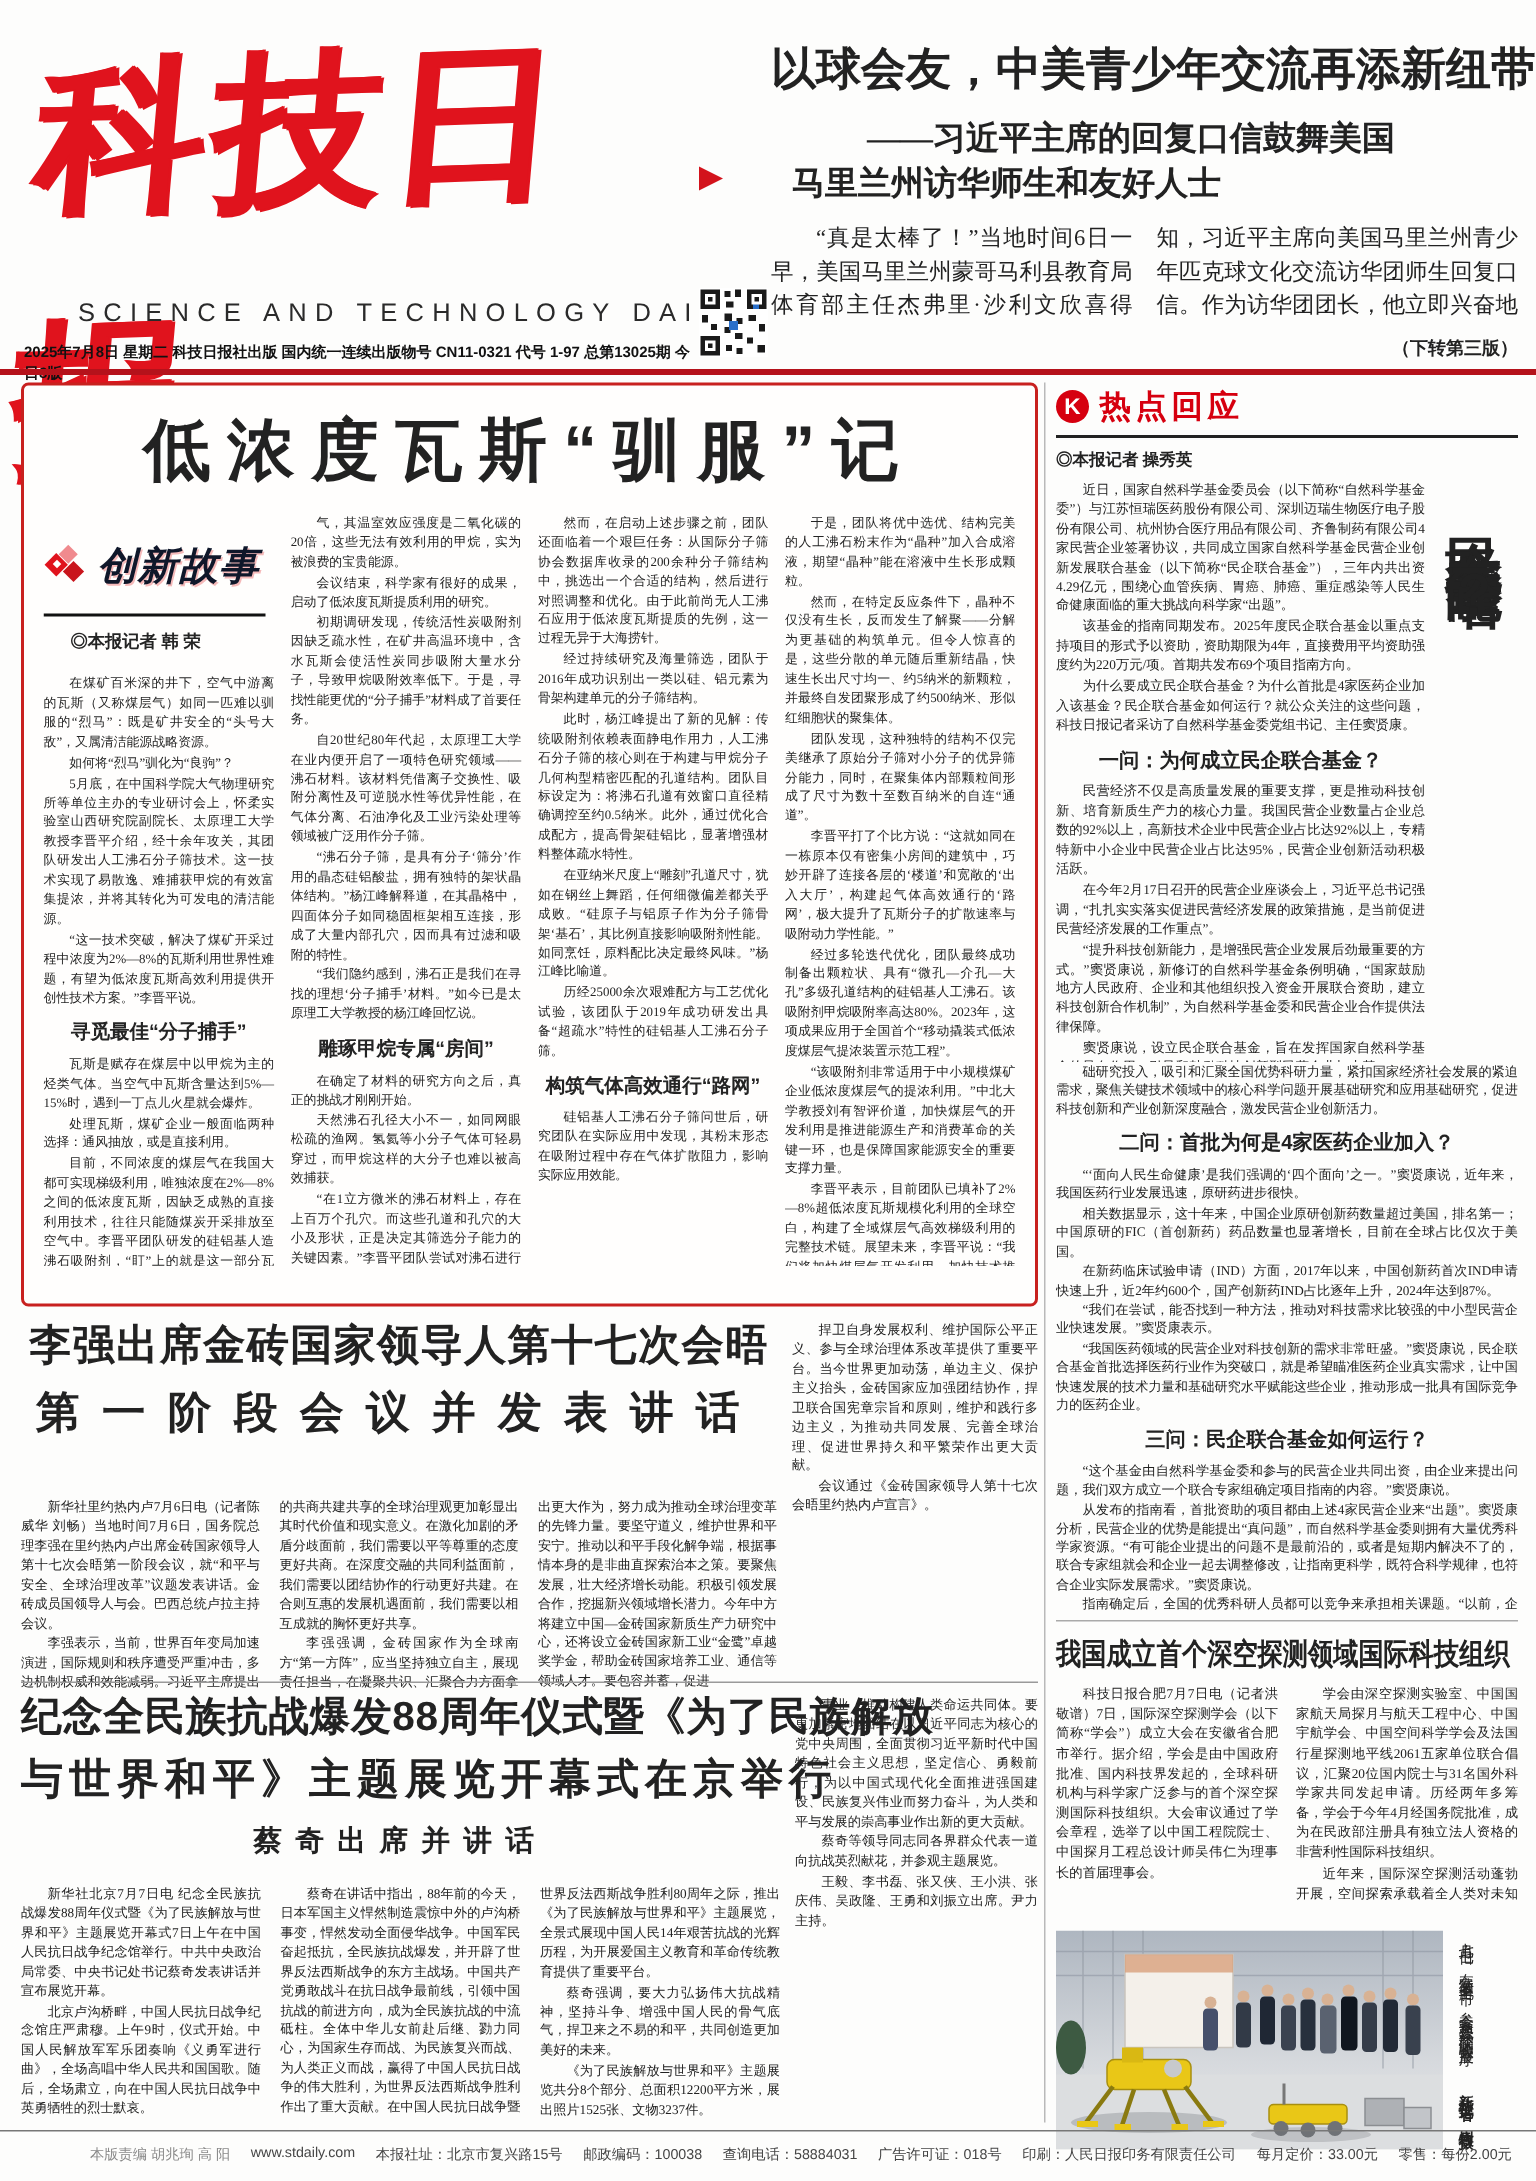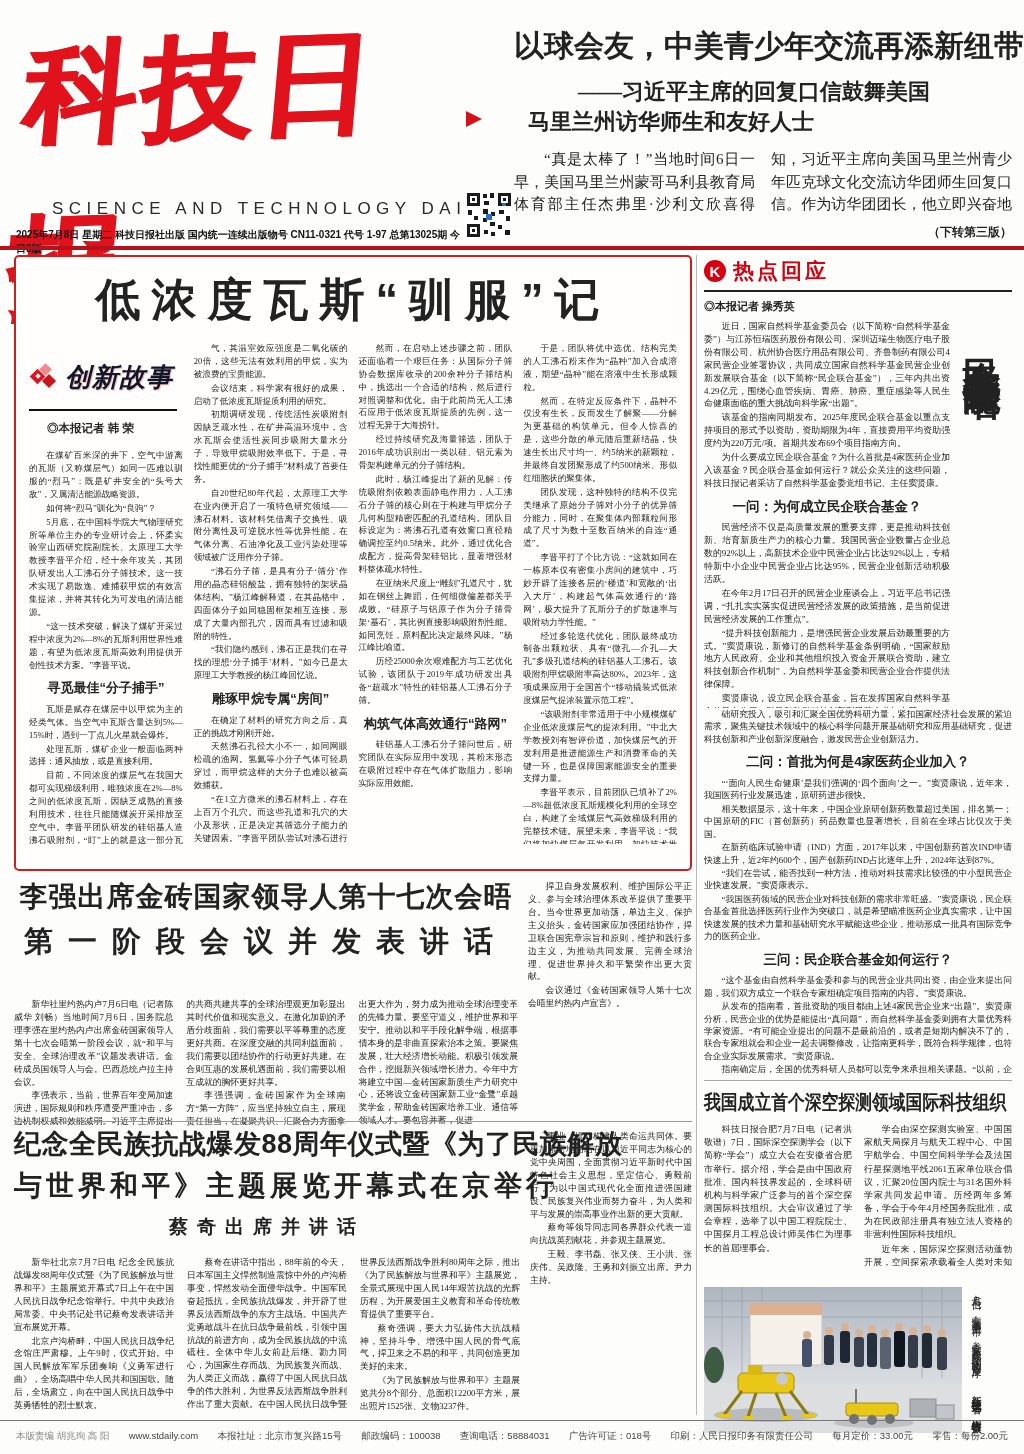--- a/index.html
+++ b/index.html
@@ -95,21 +95,21 @@
            height:156px;overflow:hidden;}
   .photo-row{display:flex;margin-top:8px;gap:6px;}
   .photo-caption{writing-mode:vertical-rl;text-orientation:upright;font-size:10px;
                  letter-spacing:2px;line-height:1.7;height:146px;color:#222;}
   .photo-caption .credit{font-weight:bold;}
   
   .footer-rule{left:0;top:1420px;width:1024px;height:1px;background:#777;}
   .footer{left:0;top:1430px;width:1024px;padding:0 16px;box-sizing:border-box;
           display:flex;justify-content:space-between;font-size:9.5px;color:#454545;
           font-family:"Liberation Sans",sans-serif;}
-  .footer span:first-child{color:#8a8a8a;}
+  .footer span:first-child{color:#8a8a8a;margin-left:44px;}
 </style>
 </head>
 <body>
 
 <div class="abs brand">科技日报</div>
 <div class="abs brand-en">SCIENCE AND TECHNOLOGY DAILY</div>
 <div class="abs dateline">2025年7月8日 星期二 科技日报社出版 国内统一连续出版物号 CN11-0321 代号 1-97 总第13025期 今日8版</div>
 <div class="abs qr">
   <svg width="46" height="46" viewBox="0 0 46 46">
     <rect width="46" height="46" fill="#fff"></rect>

